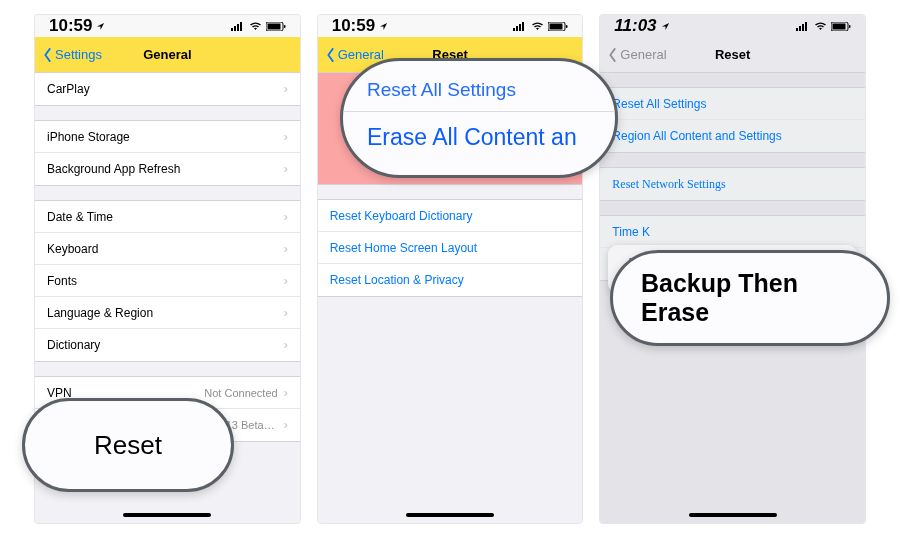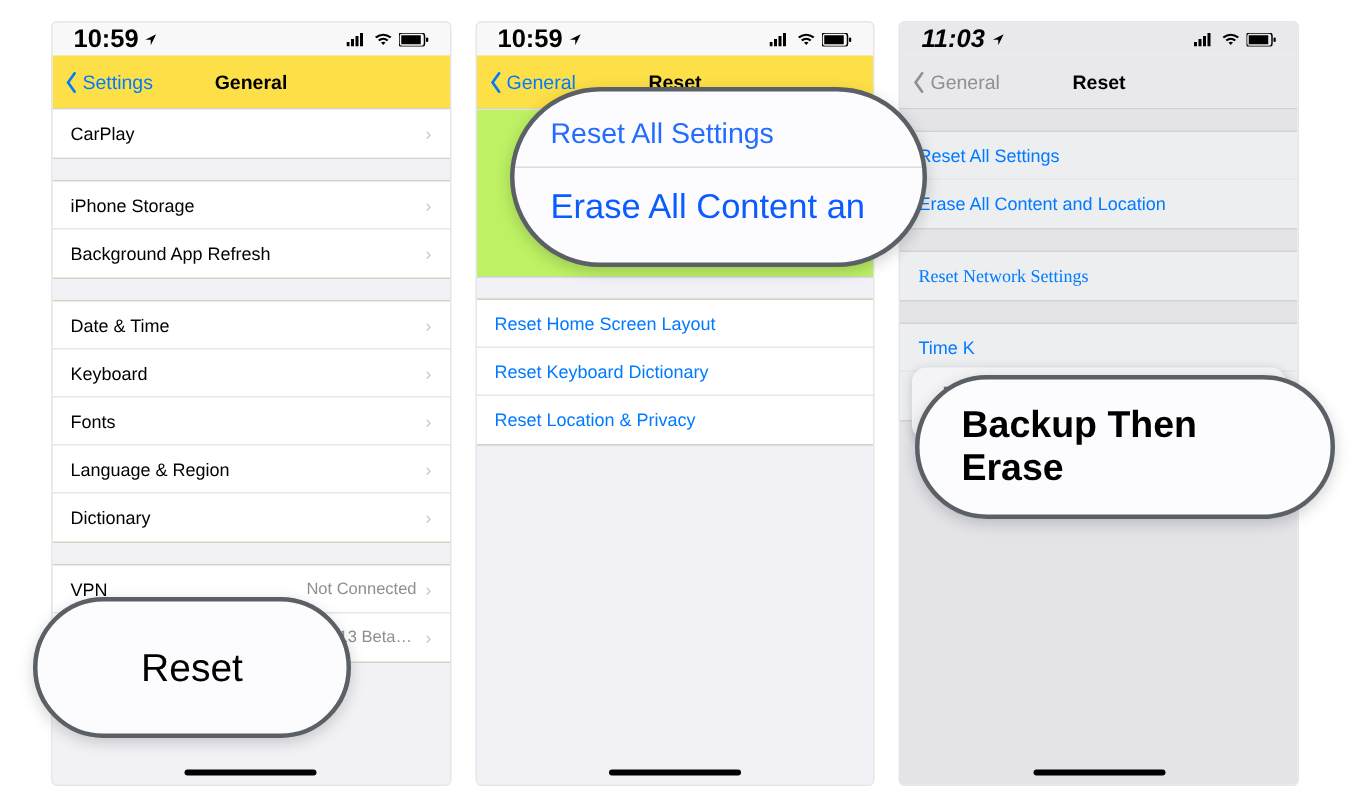--- a/index.html
+++ b/index.html
@@ -55,21 +55,21 @@
   }
   .nav-back {
     position:absolute; left:8px; top:0; bottom:0;
     display:flex; align-items:center;
     color:#007aff;
     font-size:13px;
     gap:2px;
   }
   .nav-title { font-size:13px; font-weight:600; }
   .content { flex:1; overflow:hidden; background:#f2f2f6; position:relative; }
-  .section { background:#bef264; border-top:1px solid #d1d1d6; border-bottom:1px solid #d1d1d6; margin-bottom:14px; }
+  .section { background:#fca5a5; border-top:1px solid #d1d1d6; border-bottom:1px solid #d1d1d6; margin-bottom:14px; }
   .section:first-child { border-top:none; margin-top:0; }
   .row {
     display:flex; align-items:center; justify-content:space-between;
     min-height:32px; padding:0 12px;
     font-size:12px;
     color:#000;
     border-bottom:1px solid #e5e5ea;
     background:#fff;
   }
   .row:last-child { border-bottom:none; }
@@ -278,24 +278,24 @@
           </svg>
         <span>General</span>
       </div>
       <div class="nav-title">Reset</div>
     </div>
     <div class="content">
 
       <div class="section" style="height:112px;"></div>
       <div class="section">
         <div class="row link">
+          <span class="label">Reset Keyboard Dictionary</span>
+        </div>
+        <div class="row link">
           <span class="label">Reset Home Screen Layout</span>
-        </div>
-        <div class="row link">
-          <span class="label">Reset Keyboard Dictionary</span>
         </div>
         <div class="row link">
           <span class="label">Reset Location &amp; Privacy</span>
         </div>
       </div>
       <div class="home-indicator"></div>
     </div>
   </div>
 
   <div class="phone dimmed">
@@ -340,21 +340,21 @@
       </div>
       <div class="nav-title">Reset</div>
     </div>
     <div class="content" style="background:#e3e3e8;">
       <div style="height:14px;"></div>
       <div class="section" style="background:#eceef0;">
         <div class="row link" style="background:#eceef0;">
           <span class="label">Reset All Settings</span>
         </div>
         <div class="row link" style="background:#eceef0;">
-          <span class="label">Erase All Content and Location</span>
+          <span class="label">Region All Content and Settings</span>
         </div>
       </div>
       <div class="section" style="background:#ffffff;font-family:Liberation Serif, serif;">
         <div class="row link" style="background:#eceef0;">
           <span class="label">Reset Network Settings</span>
         </div>
       </div>
       <div class="section" style="background:#eceef0;">
         <div class="row link" style="background:#eceef0;">
           <span class="label">Time K</span>

